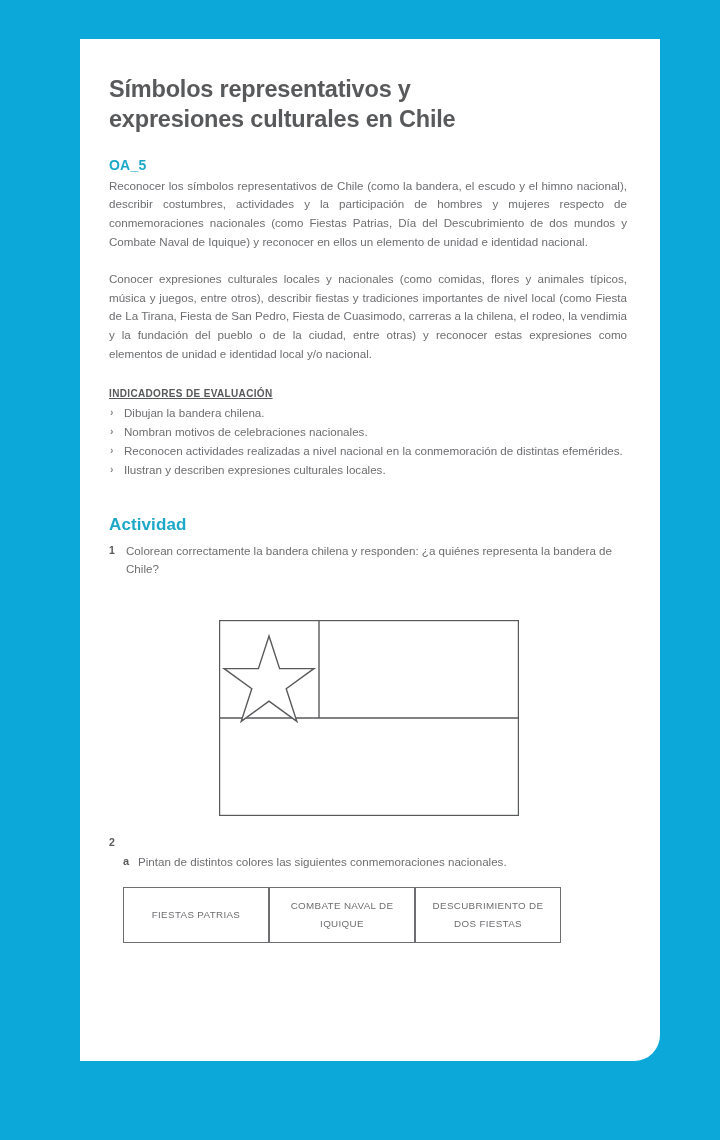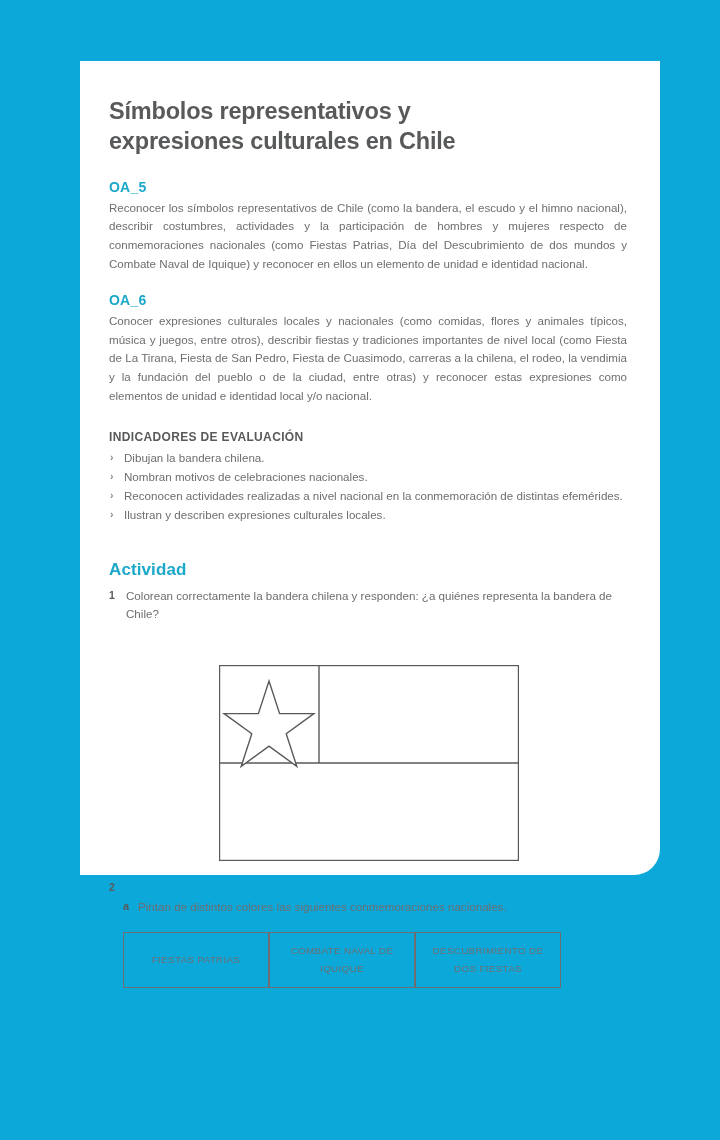--- a/index.html
+++ b/index.html
@@ -10,23 +10,23 @@
     width: 720px;
     height: 1140px;
     background: #0ca8da;
     font-family: "Liberation Sans", sans-serif;
     overflow: hidden;
   }
 
   .page {
     position: absolute;
     left: 80px;
-    top: 61px;
+    top: 39px;
     width: 580px;
-    height: 814px;
+    height: 1022px;
     background: #ffffff;
     border-radius: 0 0 26px 0;
     box-sizing: border-box;
   }
 
   .content {
     position: absolute;
     left: 29px;
     top: 36px;
     width: 522px;
@@ -57,25 +57,26 @@
     color: #6d6e71;
     line-height: 1.62;
     text-align: justify;
     margin: 0;
     width: 518px;
   }
 
   
   .indicators { margin-top: 24px; }
   .indicators-title {
-    font-size: 12px;
+    font-size: 10px;
     font-weight: bold;
     color: #58595b;
     letter-spacing: 0.35px;
     margin: 12px 0 5px 0;
+    text-decoration: underline;
   }
   .indicator-list {
     list-style: none;
     margin: 0;
     padding: 0;
   }
   .indicator-item {
     position: relative;
     padding-left: 15px;
     font-size: 11.6px;
@@ -187,21 +188,20 @@
       <span class="line">Símbolos representativos y</span>
       <span class="line">expresiones culturales en Chile</span>
     </h1>
 
     <div class="oa-block">
       <div class="oa-label">OA_5</div>
       <p class="oa-text">Reconocer los símbolos representativos de Chile (como la bandera, el escudo y el himno nacional), describir costumbres, actividades y la participación de hombres y mujeres respecto de conmemoraciones nacionales (como Fiestas Patrias, Día del Descubrimiento de dos mundos y Combate Naval de Iquique) y reconocer en ellos un elemento de unidad e identidad nacional.</p>
     </div>
 
     <div class="oa-block">
-      <div class="oa-label">OA_6</div>
       <p class="oa-text">Conocer expresiones culturales locales y nacionales (como comidas, flores y animales típicos, música y juegos, entre otros), describir fiestas y tradiciones importantes de nivel local (como Fiesta de La Tirana, Fiesta de San Pedro, Fiesta de Cuasimodo, carreras a la chilena, el rodeo, la vendimia y la fundación del pueblo o de la ciudad, entre otras) y reconocer estas expresiones como elementos de unidad e identidad local y/o nacional.</p>
     </div>
 
     <div class="indicators">
       <div class="indicators-title">INDICADORES DE EVALUACIÓN</div>
       <ul class="indicator-list">
         <li class="indicator-item">
           <span class="chev">›</span>
           <span>Dibujan la bandera chilena.</span>
         </li>

